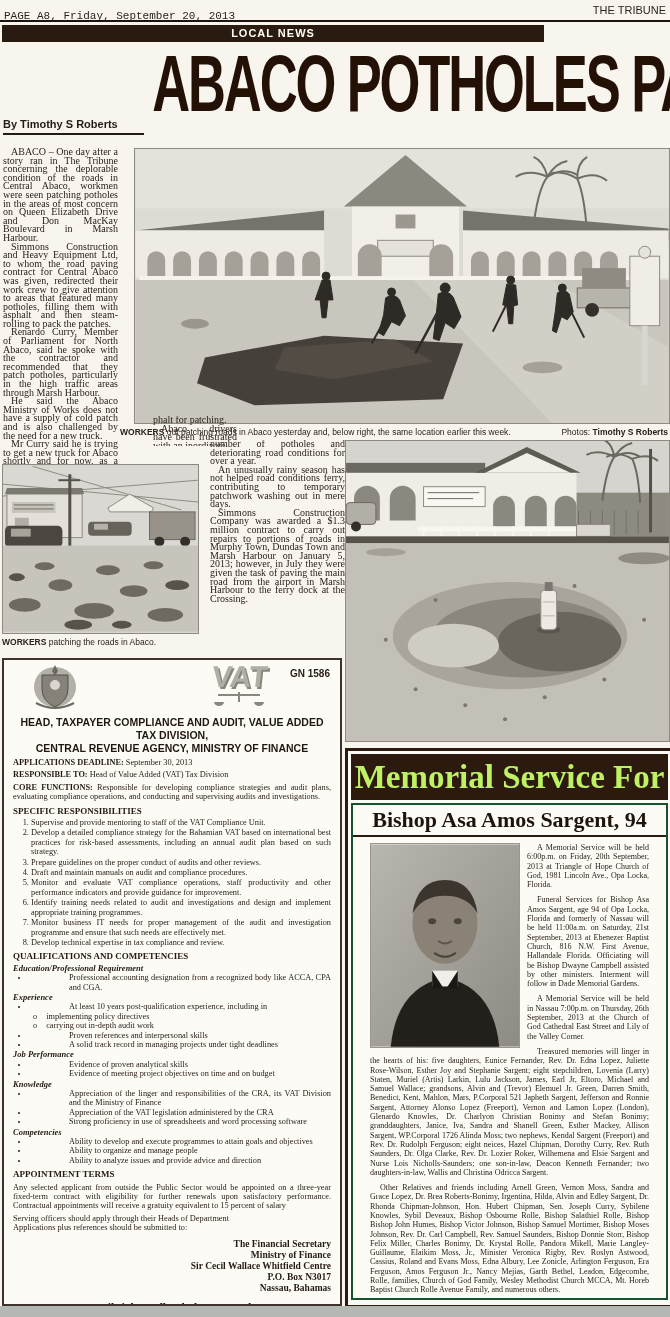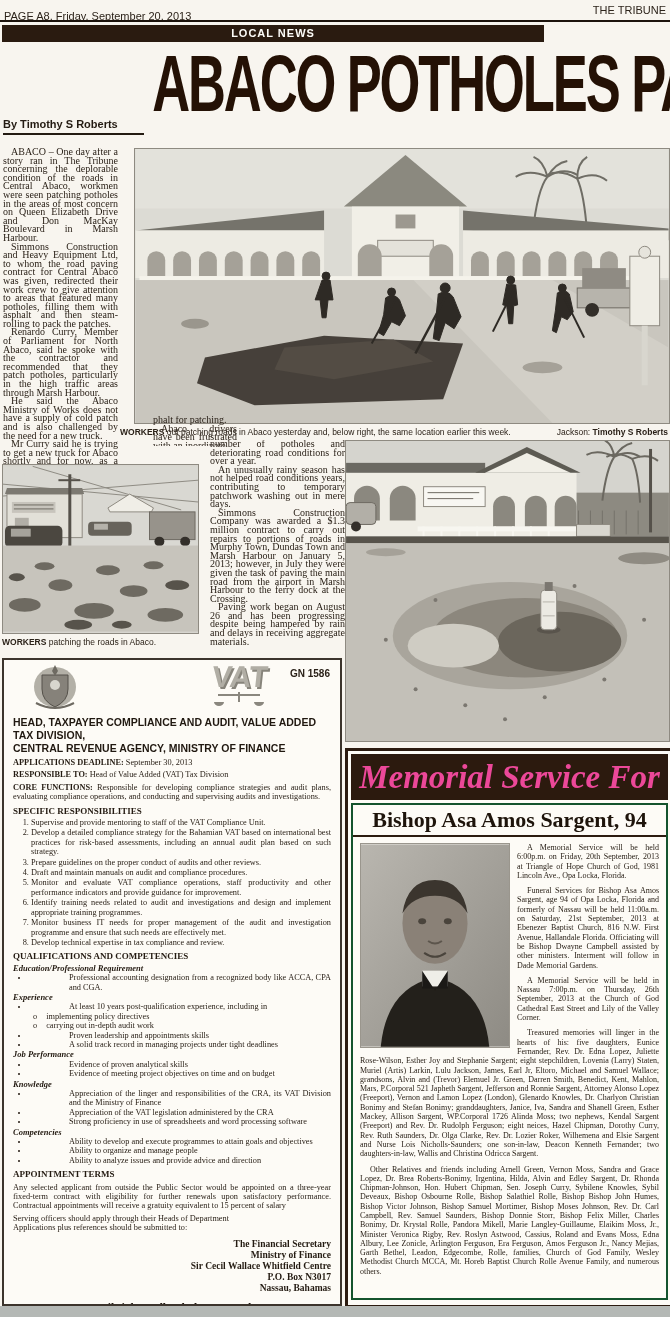--- a/index.html
+++ b/index.html
@@ -26,52 +26,52 @@
   .cap b{font-weight:bold;}
   .credit{font-family:"Liberation Sans", sans-serif;font-size:8.5px;color:#2b2219;text-align:right;}
   .photo{border:1px solid #8e8a81;background:#d7d5cf;overflow:hidden;}
   
   .vat{border:2px solid #3c342c;background:#fdfbf6;overflow:hidden;}
   .vat-inner{padding:4px 9px 0 9px;}
   .gn{font-family:"Liberation Sans", sans-serif;font-weight:bold;font-size:10px;color:#2b2219;}
   .vat-logo-text{font-family:"Liberation Sans", sans-serif;font-weight:bold;font-size:30px;
                  color:#b1aea5;text-shadow:2px 2px 0 #87847b;transform:skewX(-6deg);line-height:1;}
   .vat-title{font-family:"Liberation Sans", sans-serif;font-weight:bold;font-size:10.5px;
-             text-align:left;line-height:13px;color:#201810;}
+             text-align:center;line-height:13px;color:#201810;}
   .vat-body{font-size:8.3px;line-height:9.4px;}
   .vat-body p{margin:3px 0;text-align:justify;}
   .vat-body .lbl{font-weight:bold;}
   .vat-h{font-weight:bold;font-size:9px;margin:5px 0 2px 0;}
   .vat-sh{font-weight:bold;font-style:italic;font-size:8.5px;margin:1px 0 0 0;}
   ol.resp{margin:2px 0 2px 2px;padding-left:16px;}
   ol.resp li{text-align:justify;margin:0 0 1px 0;}
   ul.bul{margin:0 0 0 4px;padding-left:12px;list-style:disc;}
   ul.bul li{text-align:justify;margin:0;padding-left:40px;}
   ul.sub{margin:0 0 0 10px;padding-left:10px;list-style:none;}
   ul.sub li::before{content:"o";margin-right:9px;}
   .vat-addr{text-align:right;font-weight:bold;font-size:9.5px;line-height:11px;margin-top:6px;}
   .vat-mail{text-align:center;font-weight:bold;font-size:11.5px;line-height:14px;margin-top:7px;}
   
   .mem{border:3px solid #2c1b10;background:#fdfbf6;padding:3px;overflow:hidden;}
-  .mem-banner{background:#2c1a0e;color:#ec4899;text-align:center;font-style:italic;
+  .mem-banner{background:#2c1a0e;color:#bef264;text-align:center;
               font-weight:bold;font-size:33px;line-height:46px;height:46px;}
   .mem-box{border:2px solid #14532d;margin-top:3px;height:493px;overflow:hidden;}
   .mem-name{font-weight:bold;font-size:22px;text-align:center;line-height:30px;
             border-bottom:2px solid #2c1b10;color:#1e140b;}
-  .mem-body{padding:6px 7px;font-size:8px;line-height:9.3px;}
+  .mem-body{padding:6px 17px;font-size:8px;line-height:9.3px;}
   .mem-body p{margin:0 0 6px 0;text-align:justify;text-indent:10px;}
   .mem-photo{float:left;width:148px;height:203px;margin:0 7px 4px 0;border:1px solid #9a968d;}
   .graybar{background:#b4b8b5;}
 </style>
 </head>
 <body>
 
 <div id="page">
 
-  <div class="abs mast" style="left:4px;top:10px;">PAGE A8, Friday, September 20, 2013</div>
+  <div class="abs mast" style="left:4px;top:10px;font-family:Liberation Mono, monospace;">PAGE A8, Friday, September 20, 2013</div>
   <div class="abs mast" style="right:4px;top:4px;">THE TRIBUNE</div>
   <div class="abs rule" style="left:0;top:20px;width:670px;height:2px;"></div>
   <div class="abs banner" style="left:2px;top:25px;width:542px;height:17px;">LOCAL NEWS</div>
 
   <div class="abs headline-wrap" style="left:0;top:44px;">
     <span class="headline">ABACO POTHOLES PATCHED</span>
   </div>
   <div class="abs" style="left:3px;top:114px;">
     <span class="byline">By Timothy S Roberts</span>
   </div>
@@ -160,33 +160,32 @@
       <circle cx="513" cy="104" r="6" fill="#e6e4dc" stroke="#8e8a81"></circle>
       <ellipse cx="60" cy="176" rx="14" ry="5" fill="#9a968d"></ellipse>
       <ellipse cx="410" cy="220" rx="20" ry="6" fill="#a5a198"></ellipse>
     </svg>
   </div>
 
   <div class="abs cap" style="left:120px;top:427px;width:440px;">
     <b>WORKERS</b><span> out patching roads in Abaco yesterday and, below right, the same location earlier this week.</span>
   </div>
   <div class="abs credit" style="right:2px;top:427px;width:160px;">
-    <span>Jackson: </span><b>Timothy S Roberts</b>
+    <span>Photos: </span><b>Timothy S Roberts</b>
   </div>
 
   <div class="abs col" style="left:121px;top:416px;width:84px;height:30px;overflow:hidden;margin-left:32px;">
     <p class="noindent">phalt for patching.</p>
     <p>Abaco drivers have been frustrated with an inordinate</p>
   </div>
 
   <div class="abs col" style="left:210px;top:440px;width:135px;height:222px;overflow:hidden;">
     <p class="noindent">number of potholes and deteriorating road conditions for over a year.</p>
-    <p>An unusually rainy season has not helped road conditions years, contributing to temporary patchwork washing out in mere days.</p>
+    <p>An unusually rainy season has not helped road conditions ferry, contributing to temporary patchwork washing out in mere days.</p>
     <p>Simmons Construction Company was awarded a $1.3 million contract to carry out repairs to portions of roads in Murphy Town, Dundas Town and Marsh Harbour on January 5, 2013; however, in July they were given the task of paving the main road from the airport in Marsh Harbour to the ferry dock at the Crossing.</p>
-    <p>Paving work began on August 26 and has been progressing despite being hampered by rain and delays in receiving aggregate materials.</p>
   </div>
 
   <div class="abs photo" style="left:2px;top:464px;width:195px;height:168px;">
     <svg width="195" height="168" viewBox="0 0 197 167">
       <rect width="197" height="167" fill="#d9d8d2"></rect>
       <line x1="0" y1="18" x2="197" y2="36" stroke="#8e8b83" stroke-width="1"></line>
       <line x1="0" y1="30" x2="197" y2="14" stroke="#8e8b83" stroke-width="1"></line>
       <line x1="30" y1="0" x2="180" y2="44" stroke="#8e8b83" stroke-width="1"></line>
       <rect x="4" y="28" width="76" height="44" fill="#e2e0d8" stroke="#8e8a81"></rect>
       <polygon points="2,28 82,28 80,22 4,22" fill="#7c7971"></polygon>
@@ -351,21 +350,21 @@
       </ul>
       <div class="vat-sh">Experience</div>
       <ul class="bul">
         <li>At least 10 years post-qualification experience, including in</li>
       </ul>
       <ul class="sub">
         <li>implementing policy directives</li>
         <li>carrying out in-depth audit work</li>
       </ul>
       <ul class="bul">
-        <li>Proven leadership and appointments skills</li>
+        <li>Proven references and interpersonal skills</li>
         <li>A solid track record in managing projects under tight deadlines</li>
       </ul>
       <div class="vat-sh">Job Performance</div>
       <ul class="bul">
         <li>Evidence of proven analytical skills</li>
         <li>Evidence of meeting project objectives on time and on budget</li>
       </ul>
       <div class="vat-sh">Knowledge</div>
       <ul class="bul">
         <li>Appreciation of the linger and responsibilities of the CRA, its VAT Division and the Ministry of Finance</li>

